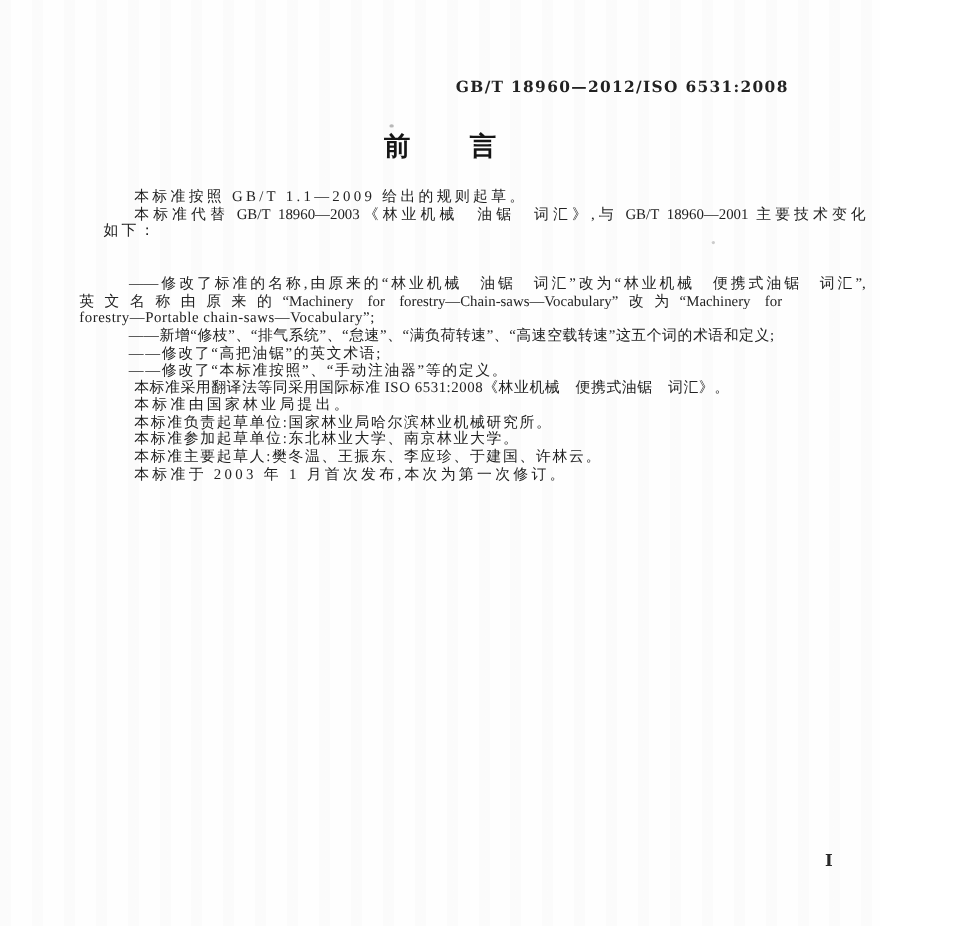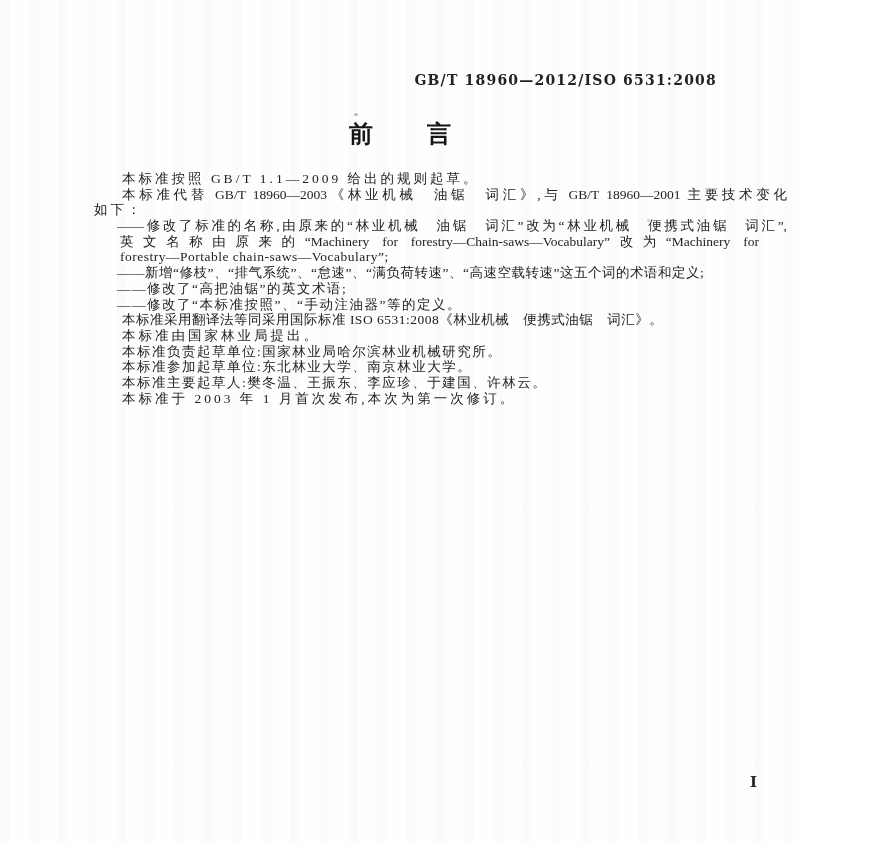--- a/index.html
+++ b/index.html
@@ -22,30 +22,30 @@
     font-size:24px;font-weight:bold;color:#151515;line-height:1;
   }
   .body-block{position:absolute;top:171px;left:0;width:100%;font-size:13.5px;}
   .line{
     height:15.7px;line-height:15.7px;white-space:nowrap;
     font-weight:normal;color:#222;
   }
   .ind-flush{margin-left:94px;}
   .ind-para{margin-left:122px;}
   .ind-dash{margin-left:117px;}
-  .ind-cont{margin-left:120px;}
+  .ind-cont{margin-left:72px;}
   .fit-loose{letter-spacing:3px;}
   .fit-normal{letter-spacing:1.5px;}
   .fit-tight{letter-spacing:0.5px;}
   .fit-justify{
     letter-spacing:0;white-space:normal;overflow:hidden;
     text-align:justify;text-align-last:justify;
   }
   .ind-para.fit-justify{width:665px;}
-  .ind-dash.fit-justify{width:670px;}
+  .ind-dash.fit-justify{width:670px;margin-top:32px;}
   .ind-cont.fit-justify{width:639px;}
   .page-number{
     position:absolute;top:773px;left:750px;
     font-size:15px;font-weight:bold;color:#2a2a2a;
     font-family:"DejaVu Serif","Liberation Serif",serif;
   }
   .speck{position:absolute;border-radius:50%;}
   .speck-1{left:354px;top:113px;width:4px;height:3px;background:#b8b8b8;}
   .speck-2{left:647px;top:219px;width:3px;height:3px;background:#cccccc;}
 </style>

